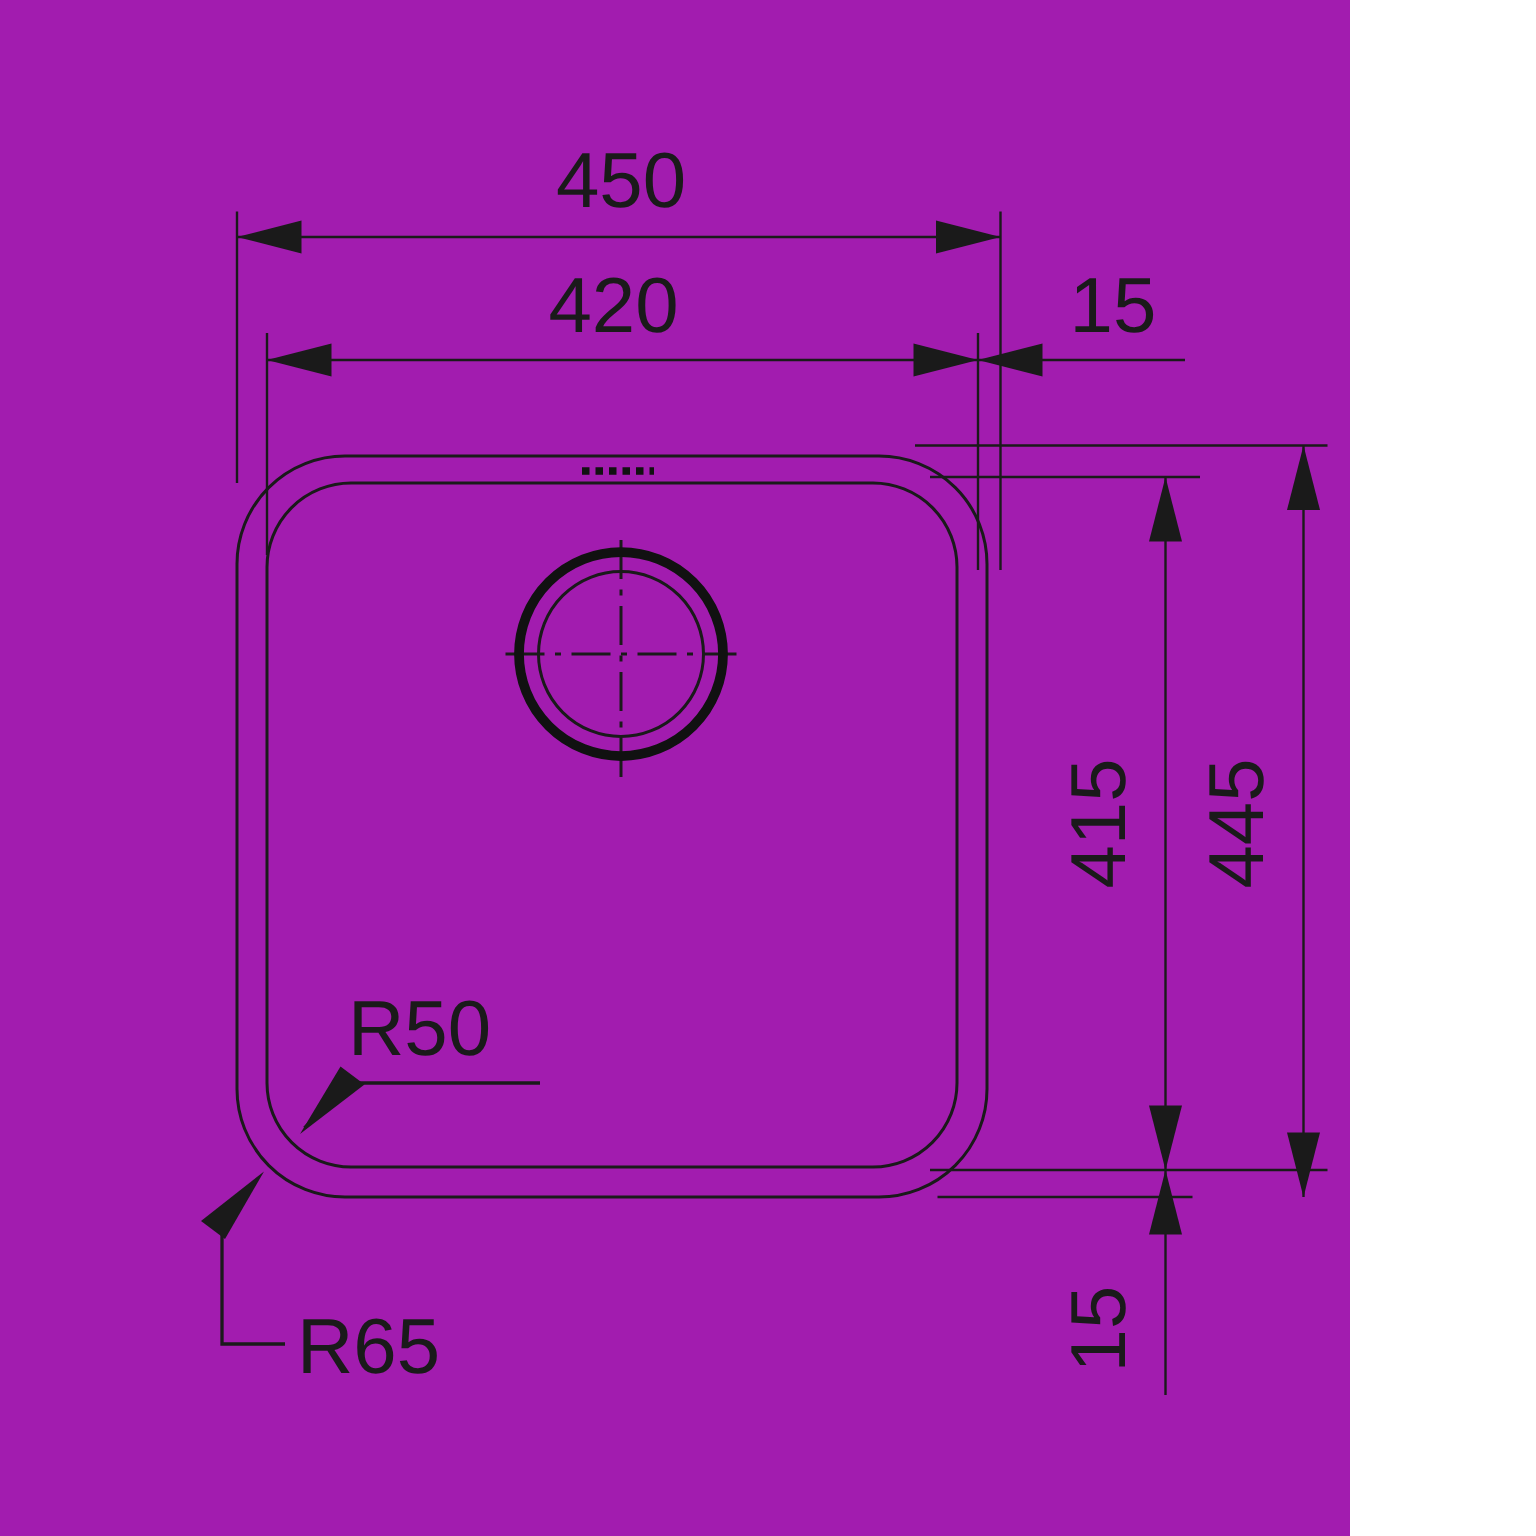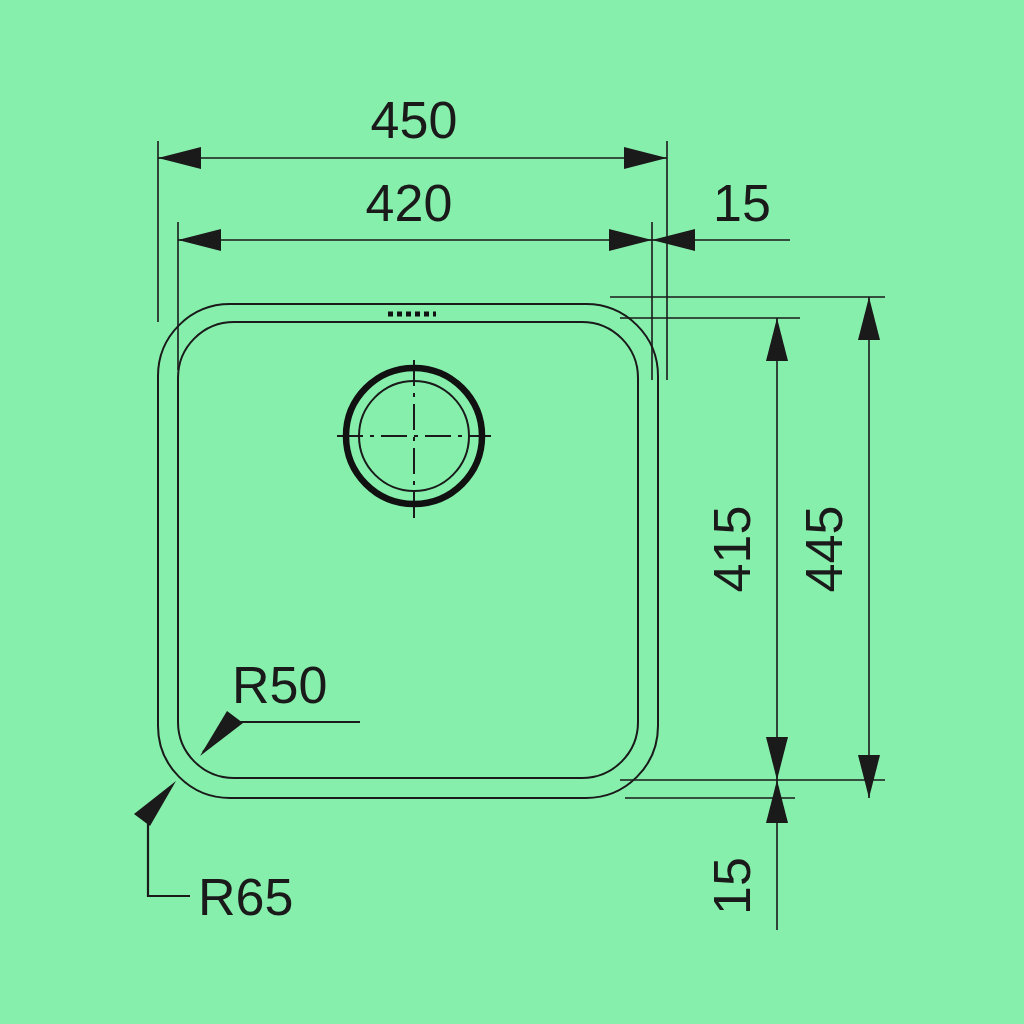--- a/index.html
+++ b/index.html
@@ -6,23 +6,23 @@
   html, body {
     margin: 0;
     padding: 0;
     background: #ffffff;
   }
   body {
     font-family: "Liberation Sans", sans-serif;
   }
   #drawing-root {
     position: relative;
-    width: 1024px;
+    width: 900px;
     height: 1024px;
-    background: #86efac;
+    background: #a21caf;
     overflow: hidden;
   }
   svg#tech-drawing {
     display: block;
     width: 1024px;
     height: 1024px;
   }
   .dim-text {
     font-family: "Liberation Sans", sans-serif;
     font-size: 52px;

